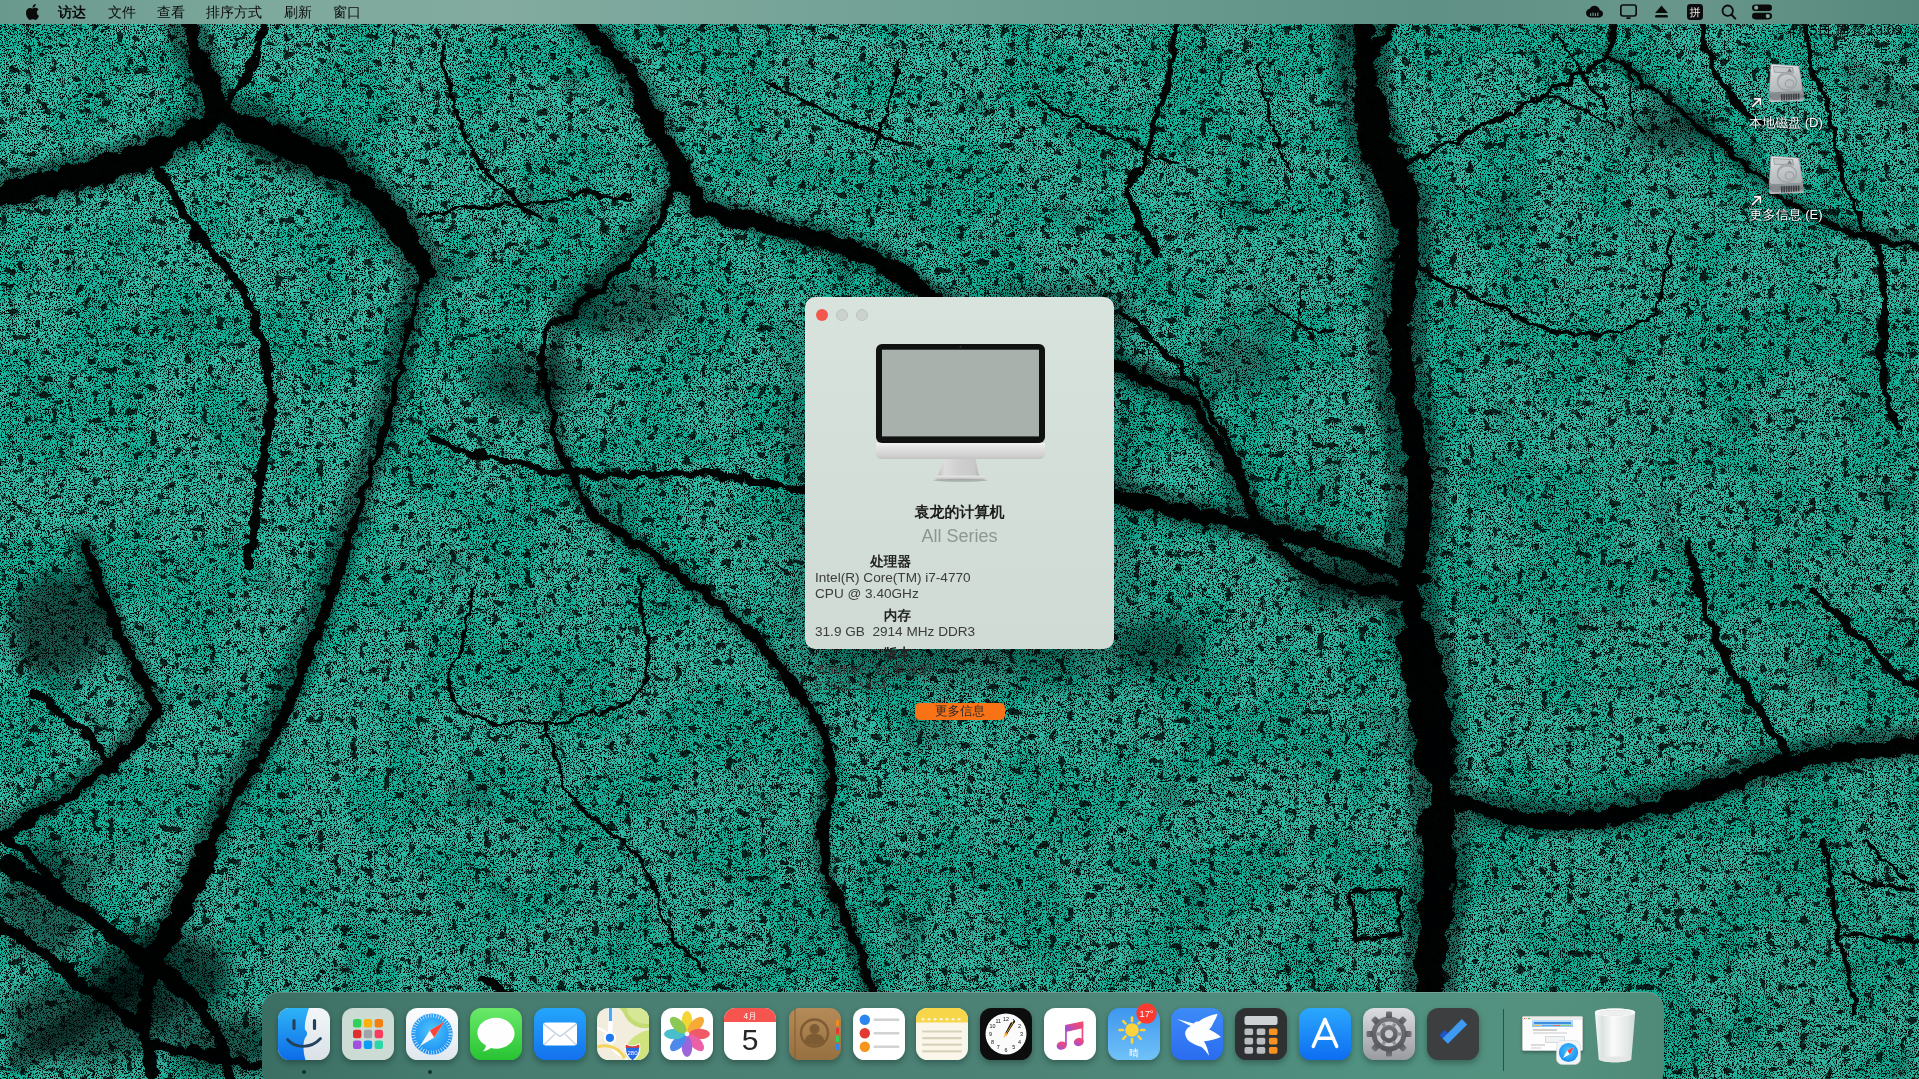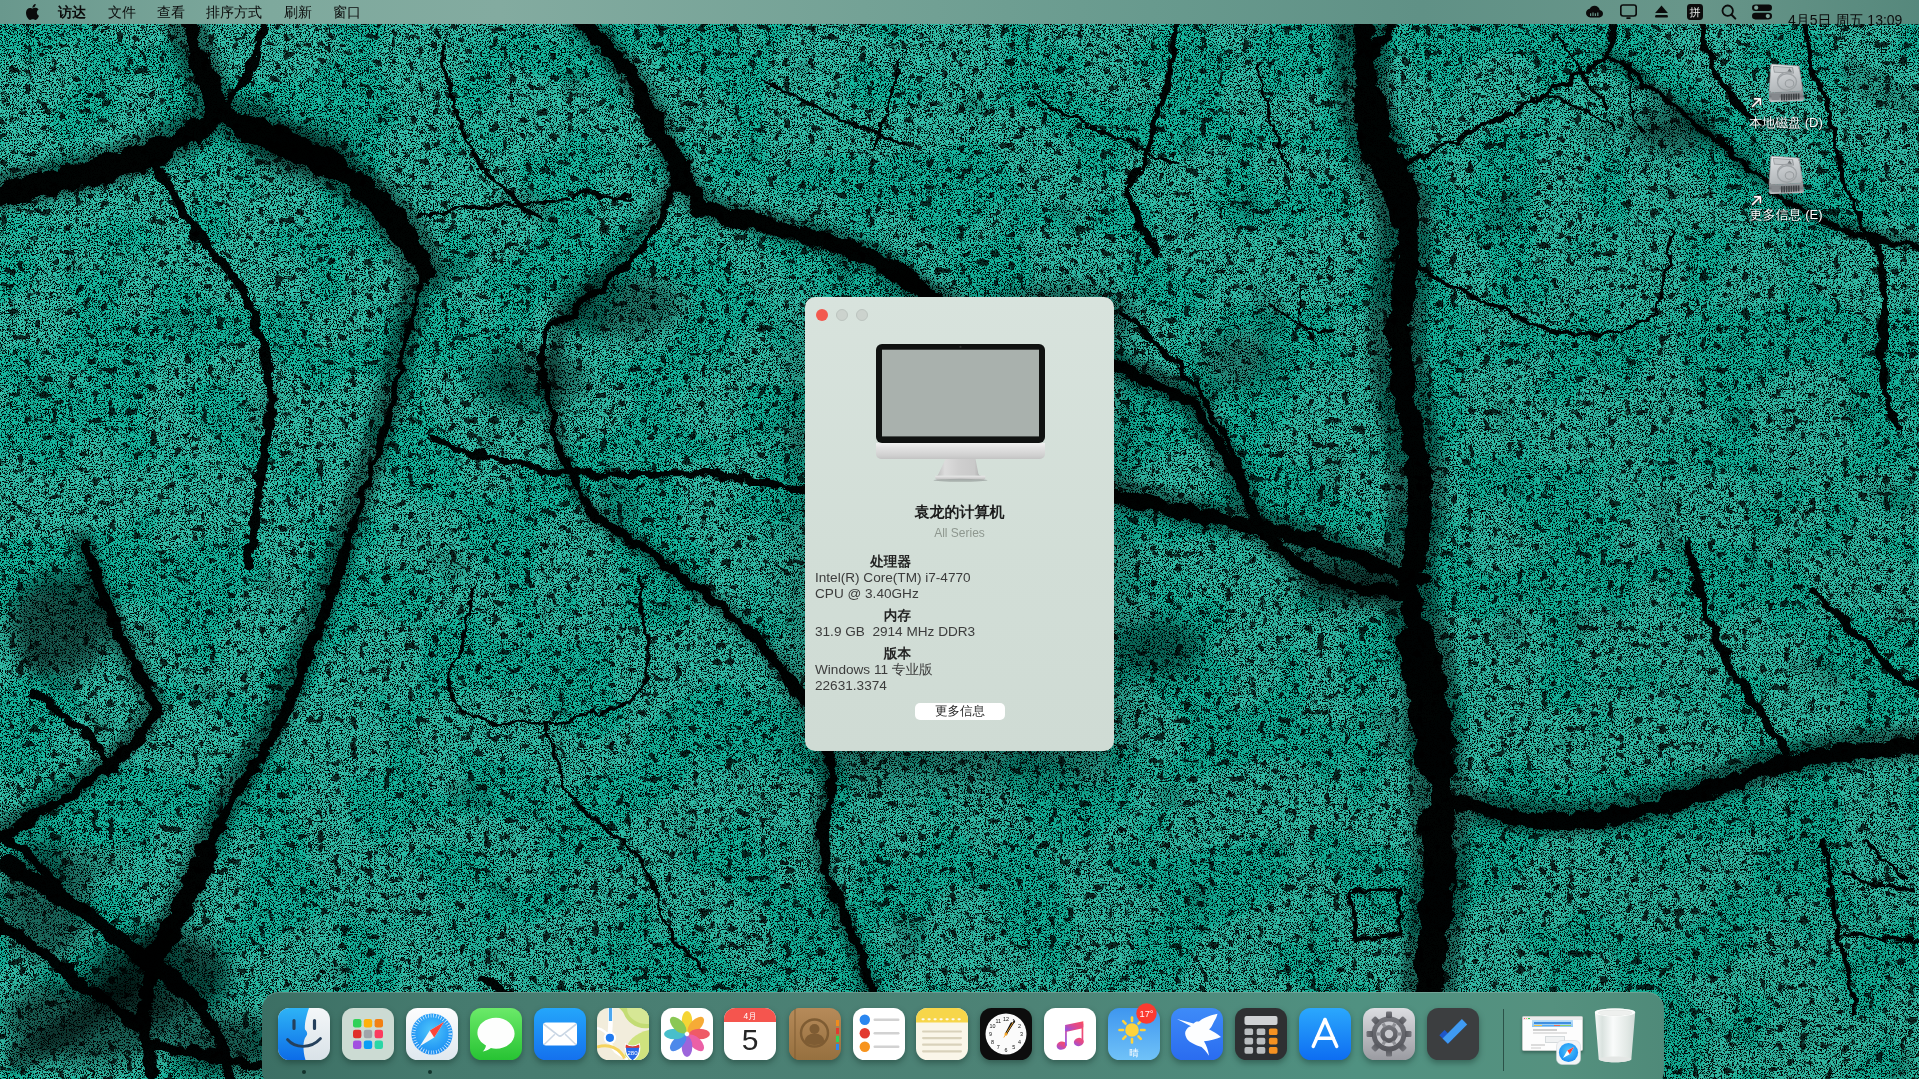--- a/index.html
+++ b/index.html
@@ -4,34 +4,34 @@
 <style>
 html,body{margin:0;padding:0;width:1919px;height:1079px;overflow:hidden;background:#0f9e88;font-family:"Liberation Sans",sans-serif;}
 #stage{position:absolute;top:0;left:0;width:1919px;height:1079px;overflow:hidden;}
 .abs{position:absolute;}
 
 #menubar{position:absolute;top:0;left:0;width:1919px;height:24px;
  background:linear-gradient(90deg,#69988d 0%,#7ea99d 14%,#83aba0 26%,#74a296 45%,#689a8e 60%,#609186 74%,#68968a 88%,#56887c 100%);
  display:flex;align-items:center;color:#0b0b0b;font-size:14px;}
 #menubar .mitem{position:absolute;top:0;height:36px;line-height:25px;white-space:nowrap;}
 #menubar .bold{font-weight:bold;}
-#mbdate{position:absolute;top:8px;left:1788px;height:24px;line-height:25px;font-size:14px;color:#0b0b0b;white-space:nowrap;}
-
-#aboutwin{position:absolute;left:805px;top:297px;width:309px;height:454px;border-radius:10px;
+#mbdate{position:absolute;top:18px;left:1788px;height:24px;line-height:25px;font-size:14px;color:#0b0b0b;white-space:nowrap;}
+
+#aboutwin{position:absolute;left:805px;top:297px;width:309px;height:352px;border-radius:10px;
  background:linear-gradient(180deg,#d8e3dd 0%,#d2ded7 55%,#cfdbd4 100%);
  box-shadow:0 22px 45px rgba(0,0,0,0.45),0 0 1px rgba(0,0,0,0.35);}
 .tl{position:absolute;top:309px;width:12px;height:12px;border-radius:50%;}
 #aboutwin .title{position:absolute;left:0;right:0;top:206px;text-align:center;font-size:15px;font-weight:bold;color:#1c1c1c;}
-#aboutwin .subtitle{position:absolute;left:0;right:0;top:229px;text-align:center;font-size:12px;color:#8e978f;}
+#aboutwin .subtitle{position:absolute;left:0;right:0;top:229px;text-align:center;font-size:18px;color:#8e978f;}
 #specs{position:absolute;left:0;top:257px;width:309px;font-size:13.6px;color:#3c3c3c;}
 .srow{display:flex;margin-bottom:6px;flex-direction:column;}
 .slab{width:106px;text-align:right;font-weight:bold;color:#232323;flex:none;line-height:16px;}
 .sval{padding-left:10px;line-height:16px;white-space:pre;}
 #morebtn{position:absolute;left:915px;top:703px;width:90px;height:17px;border-radius:5px;
- background:#ffffff;box-sizing:border-box;
+ background:#f97316;box-sizing:border-box;
  font-size:12.5px;color:#2a2a2a;text-align:center;line-height:16px;}
 
 .deskicon{position:absolute;width:90px;text-align:center;}
 .deskicon .lbl{margin-top:7px;font-size:13px;color:#fff;text-shadow:0 1px 2px rgba(0,0,0,.9),0 0 3px rgba(0,0,0,.7);}
 
 #dock{position:absolute;left:262px;top:992px;width:1402px;height:96px;border-radius:17px;
  background:linear-gradient(90deg,#3c6f64 0%,#457a6e 12%,#4a7f73 30%,#4d8376 55%,#509181 78%,#55917f 92%,#4f8a79 100%);
  box-shadow:inset 0 1px 0 rgba(255,255,255,.18);}
 .dicon{position:absolute;top:1008px;width:52px;height:52px;}
 .dicon svg{position:absolute;top:0;left:0;filter:drop-shadow(0 3px 3px rgba(0,20,15,.35));}

